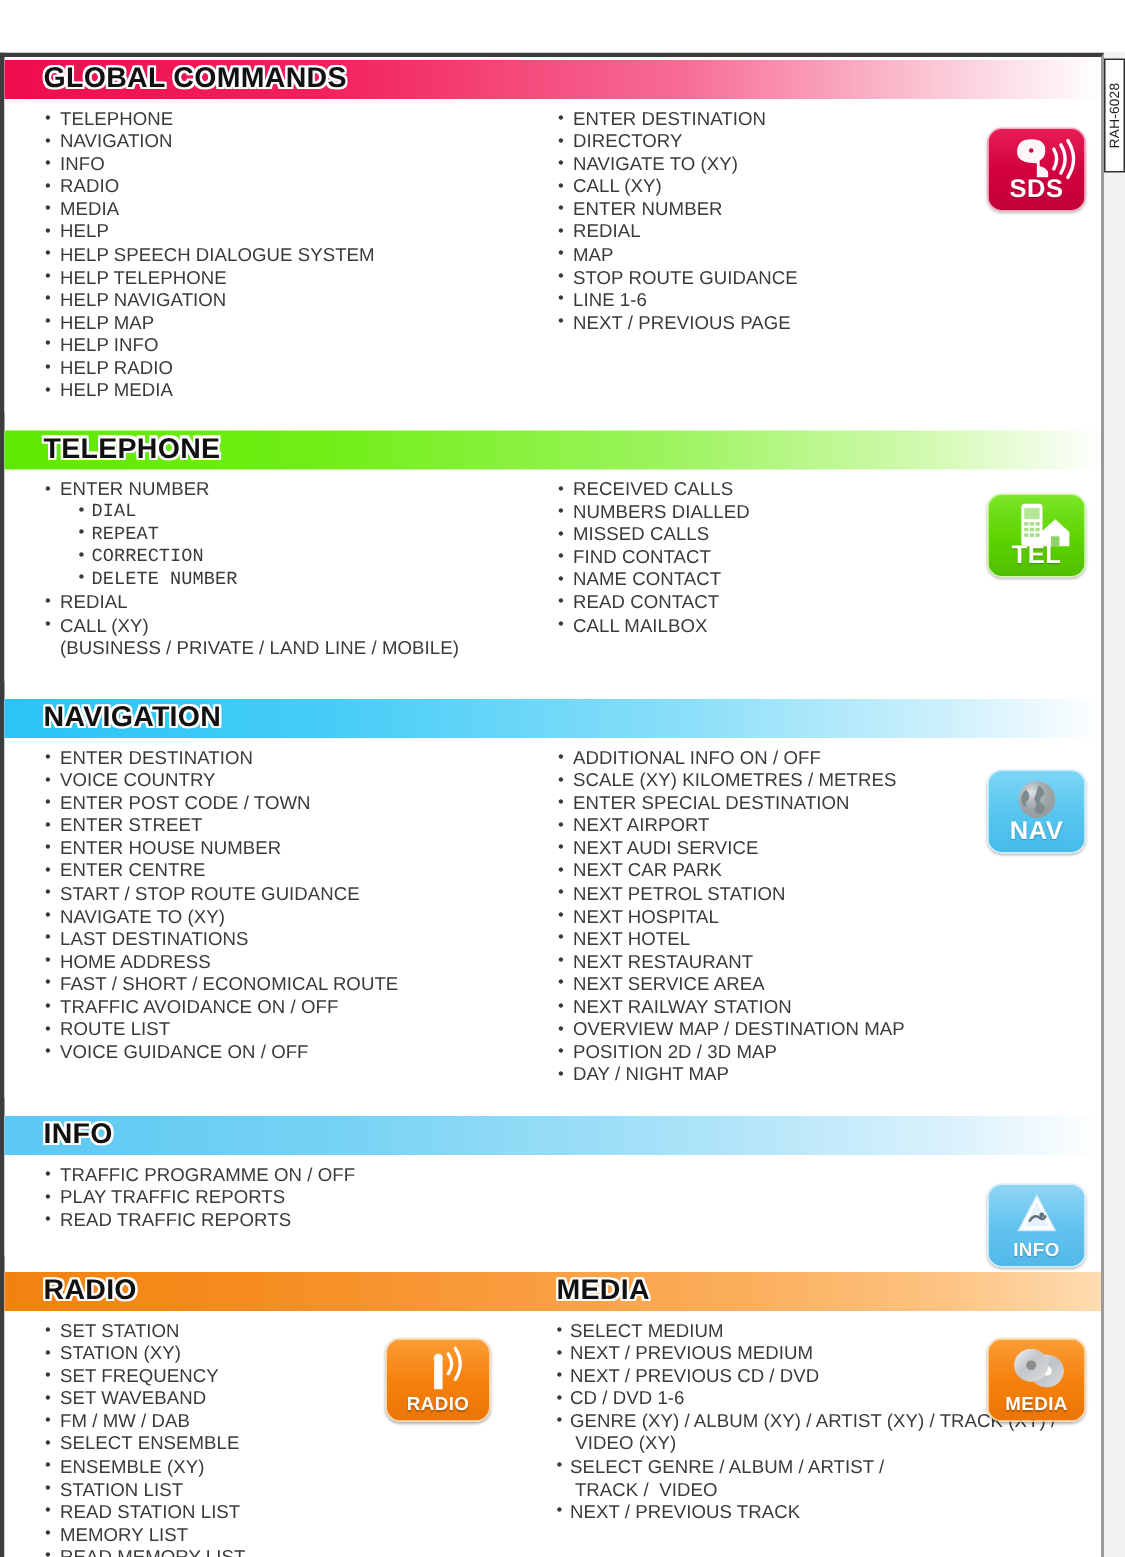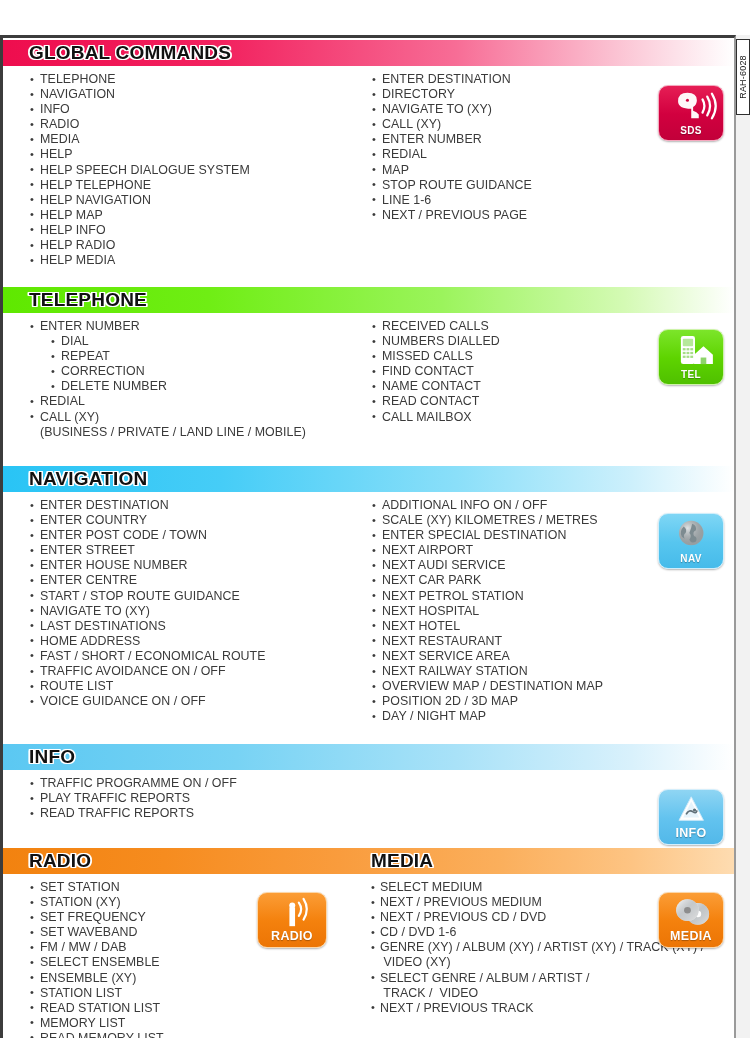--- a/index.html
+++ b/index.html
@@ -96,21 +96,21 @@
     white-space: nowrap;
   }
   ul.cmds li::before {
     content: "\2022";
     position: absolute;
     left: 1px;
     top: -0.5px;
     font-size: 11px;
     color: #3a3a3a;
   }
-  ul.cmds li.sub { padding-left: 32px; }
+  ul.cmds li.sub { padding-left: 32px; font-family: Liberation Mono, monospace; }
   ul.cmds li.sub::before { left: 22px; }
   ul.cmds li.cont {
     padding-left: 11px;
     white-space: pre;
   }
   ul.cmds li.cont::before { content: ""; }
 
   
   ul.cmds.tight li { padding-left: 9px; }
   ul.cmds.tight li::before { left: 0px; }
@@ -120,21 +120,21 @@
   .badge {
     position: absolute;
     width: 66px;
     height: 56px;
     border-radius: 10px;
     text-align: center;
   }
   .badge .cap {
     position: absolute;
     left: 0; right: 0; bottom: 4px;
-    font-size: 10px;
+    font-size: 17px;
     font-weight: bold;
     color: #ffffff;
     text-shadow: 0 1px 1px rgba(0,0,0,0.30);
     letter-spacing: 0.3px;
   }
   .badge .cap.sm { font-size: 12.5px; }
   .badge .glyph {
     position: absolute;
     left: 0; right: 0; top: 4px;
     height: 32px;
@@ -306,21 +306,21 @@
     </div>
 
     <div class="section" style="top:428px; height:266px;">
       <div class="bar blue">
         <div class="bar-title left">NAVIGATION</div>
       </div>
       <div class="body" style="height:240px;">
         <div class="col left">
           <ul class="cmds">
             <li>ENTER DESTINATION</li>
-            <li>ENTER COUNTRY</li>
+            <li>VOICE COUNTRY</li>
             <li>ENTER POST CODE / TOWN</li>
             <li>ENTER STREET</li>
             <li>ENTER HOUSE NUMBER</li>
             <li>ENTER CENTRE</li>
             <li>START / STOP ROUTE GUIDANCE</li>
             <li>NAVIGATE TO (XY)</li>
             <li>LAST DESTINATIONS</li>
             <li>HOME ADDRESS</li>
             <li>FAST / SHORT / ECONOMICAL ROUTE</li>
             <li>TRAFFIC AVOIDANCE ON / OFF</li>

